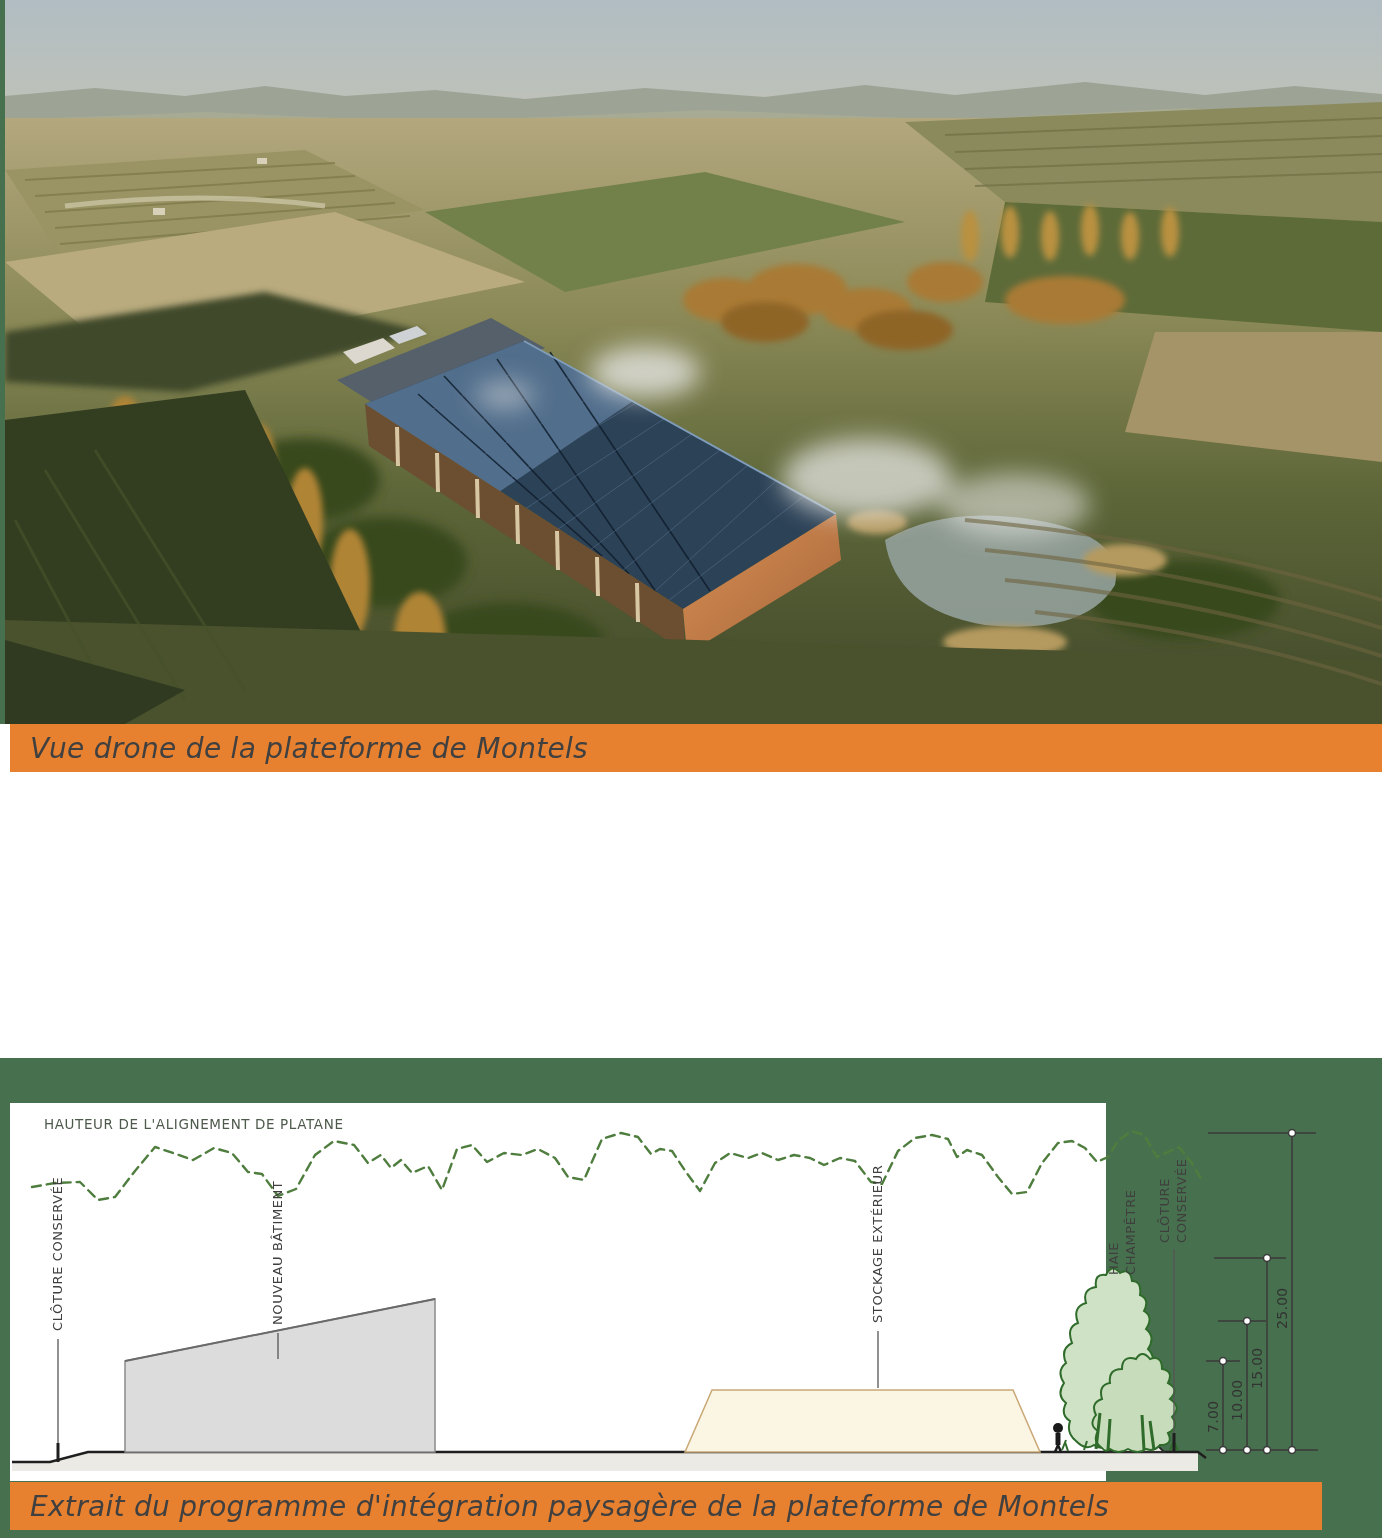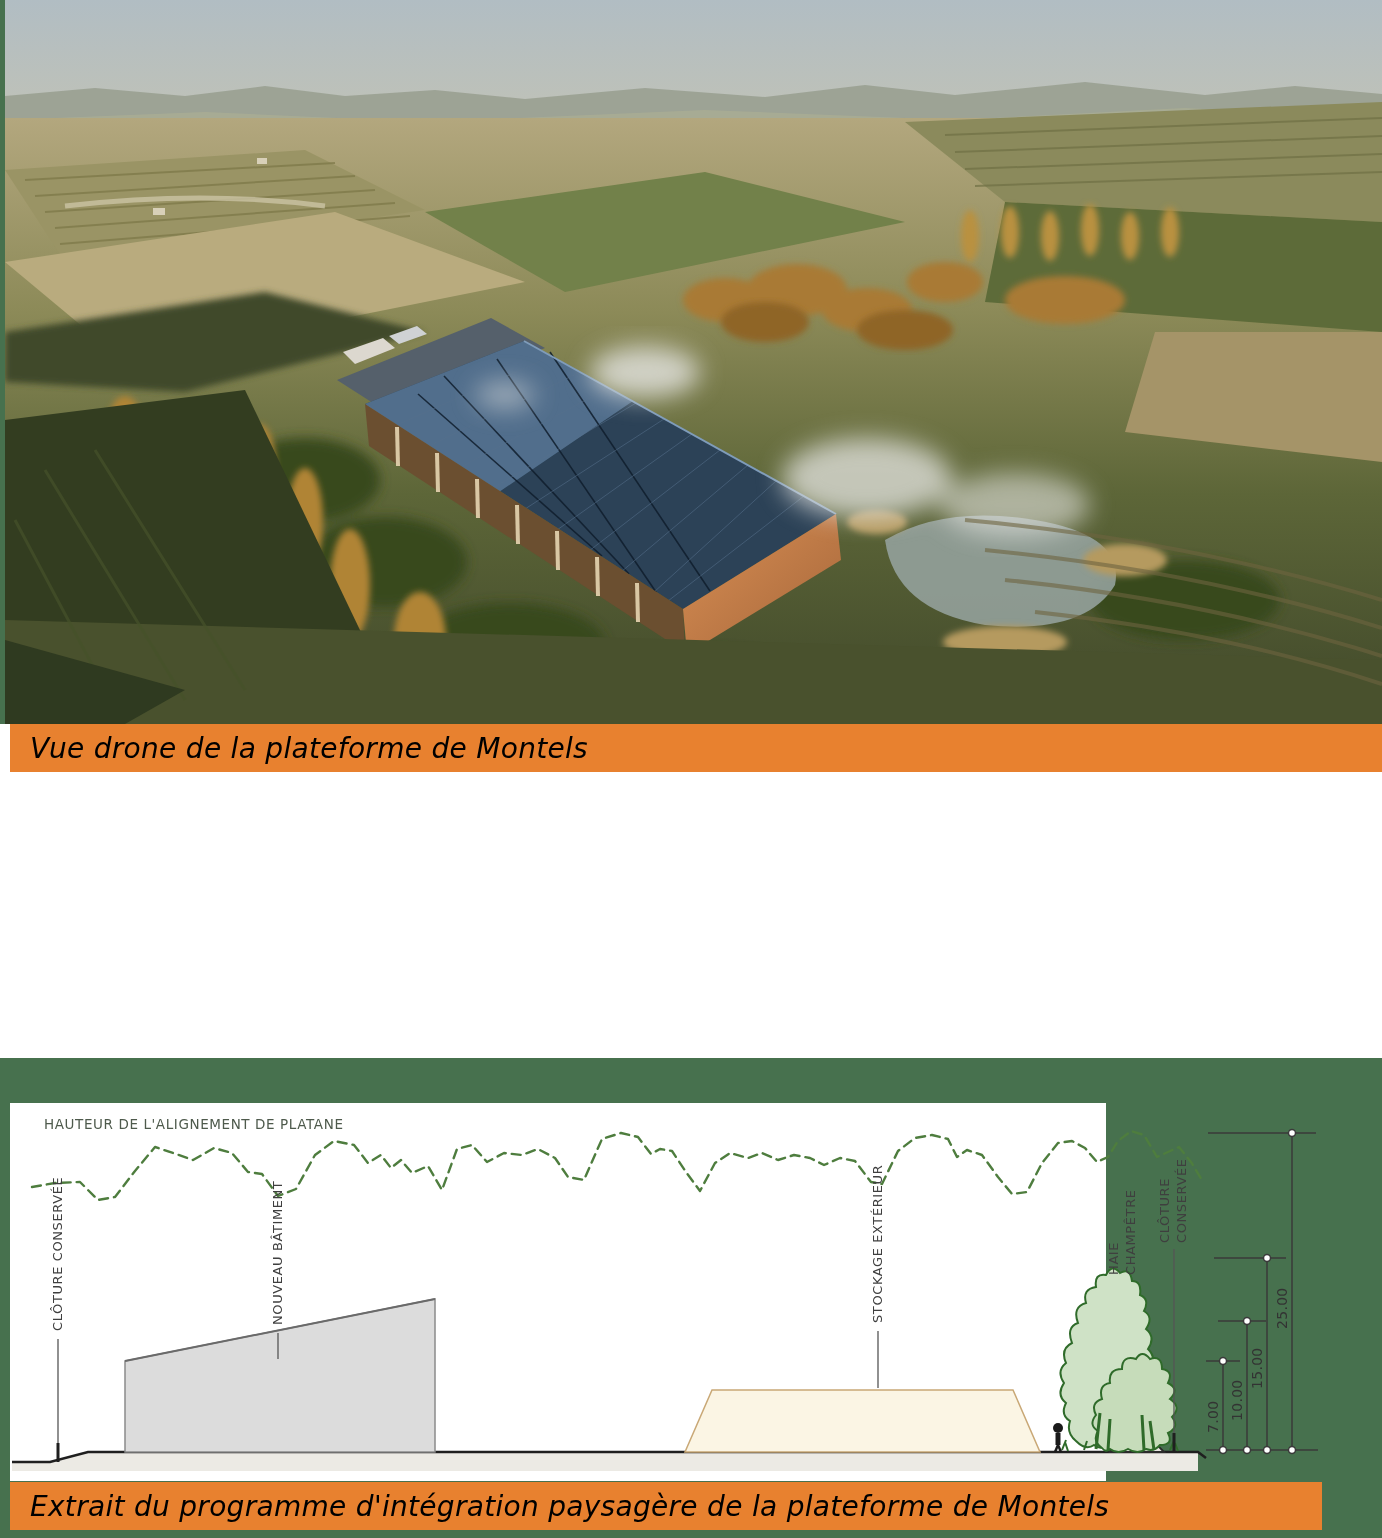--- a/index.html
+++ b/index.html
@@ -4,21 +4,21 @@
 <style>
   html,body{margin:0;padding:0;background:#ffffff;}
   .page{position:relative;width:1382px;height:1538px;background:#ffffff;overflow:hidden;
         font-family:"DejaVu Sans","Liberation Sans",sans-serif;}
   
   .photo-section{position:absolute;left:0;top:0;width:1382px;height:724px;background:#47714E;}
   .photo-section svg{position:absolute;left:5px;top:0;}
   
   .caption-bar{position:absolute;background:#E8812F;display:flex;align-items:center;}
   .caption-top{left:10px;top:724px;width:1372px;height:48px;}
-  .caption-text{color:#000000;font-style:italic;font-size:28px;letter-spacing:.3px;padding-left:20px;white-space:nowrap;}
+  .caption-text{color:#404040;font-style:italic;font-size:28px;letter-spacing:.3px;padding-left:20px;white-space:nowrap;}
   
   .stats-section{position:absolute;left:0;top:772px;width:1382px;height:286px;background:#ffffff;}
   
   .bottom-section{position:absolute;left:0;top:1058px;width:1382px;height:480px;background:#47714E;}
   .diagram-panel{position:absolute;left:10px;top:45px;width:1096px;height:378px;background:#ffffff;}
   .caption-bottom{left:10px;top:424px;width:1312px;height:48px;align-items:center;}
   
   .dg-title{font-size:13.5px;letter-spacing:.6px;fill:#4e5a4c;font-weight:500;}
   .dg-label{font-size:13px;letter-spacing:.6px;fill:#3f3f3f;}
   .dg-dim{font-size:14px;letter-spacing:.3px;fill:#333333;}

